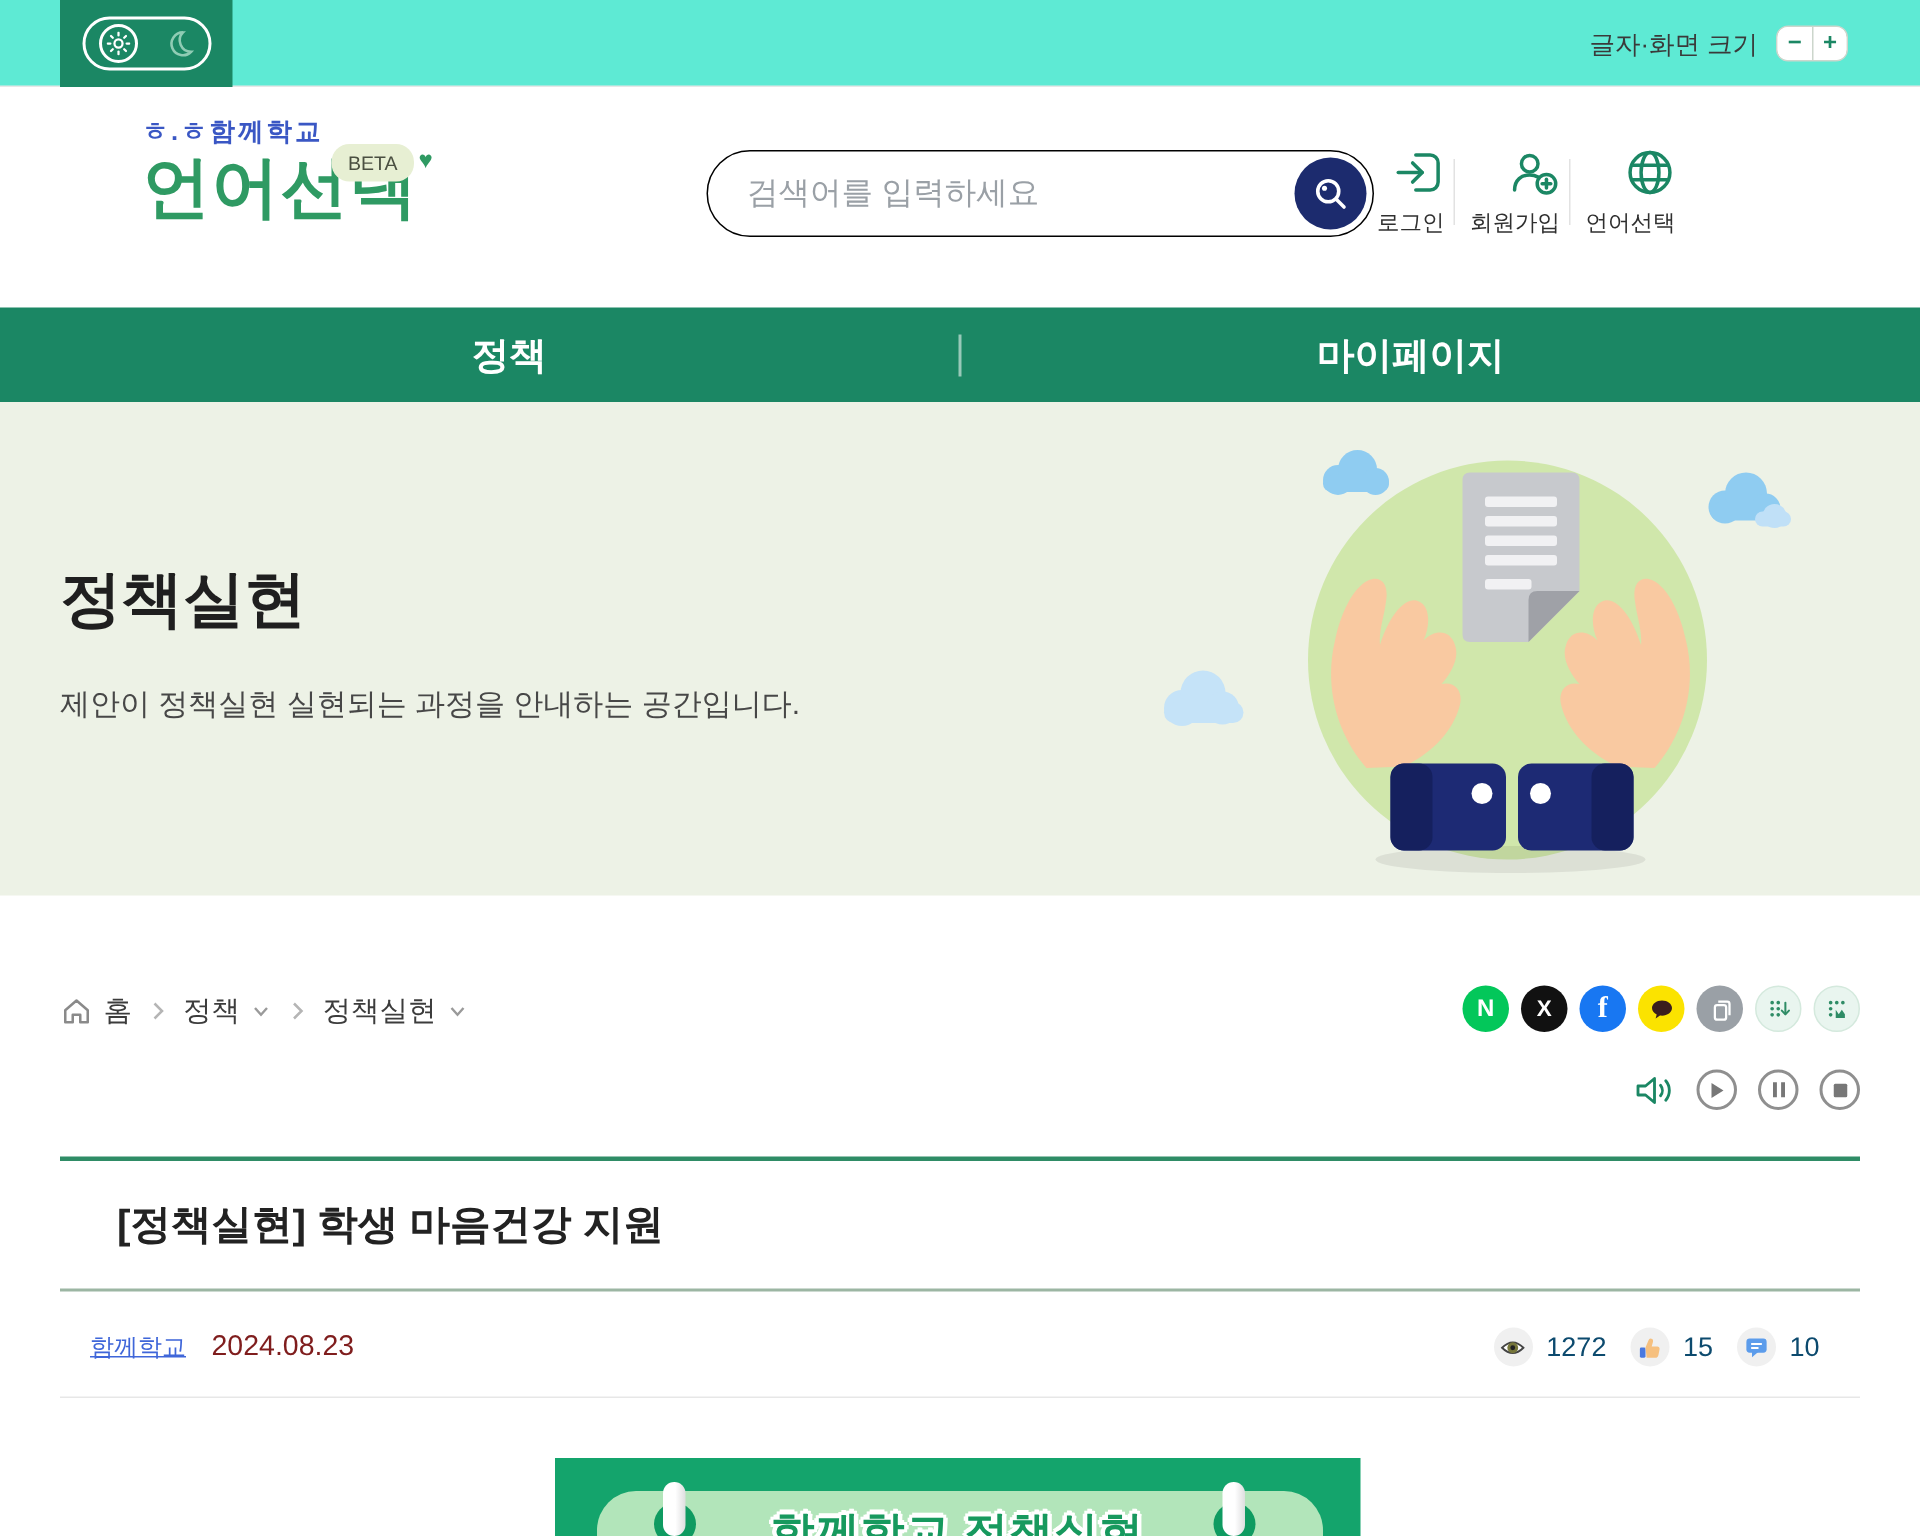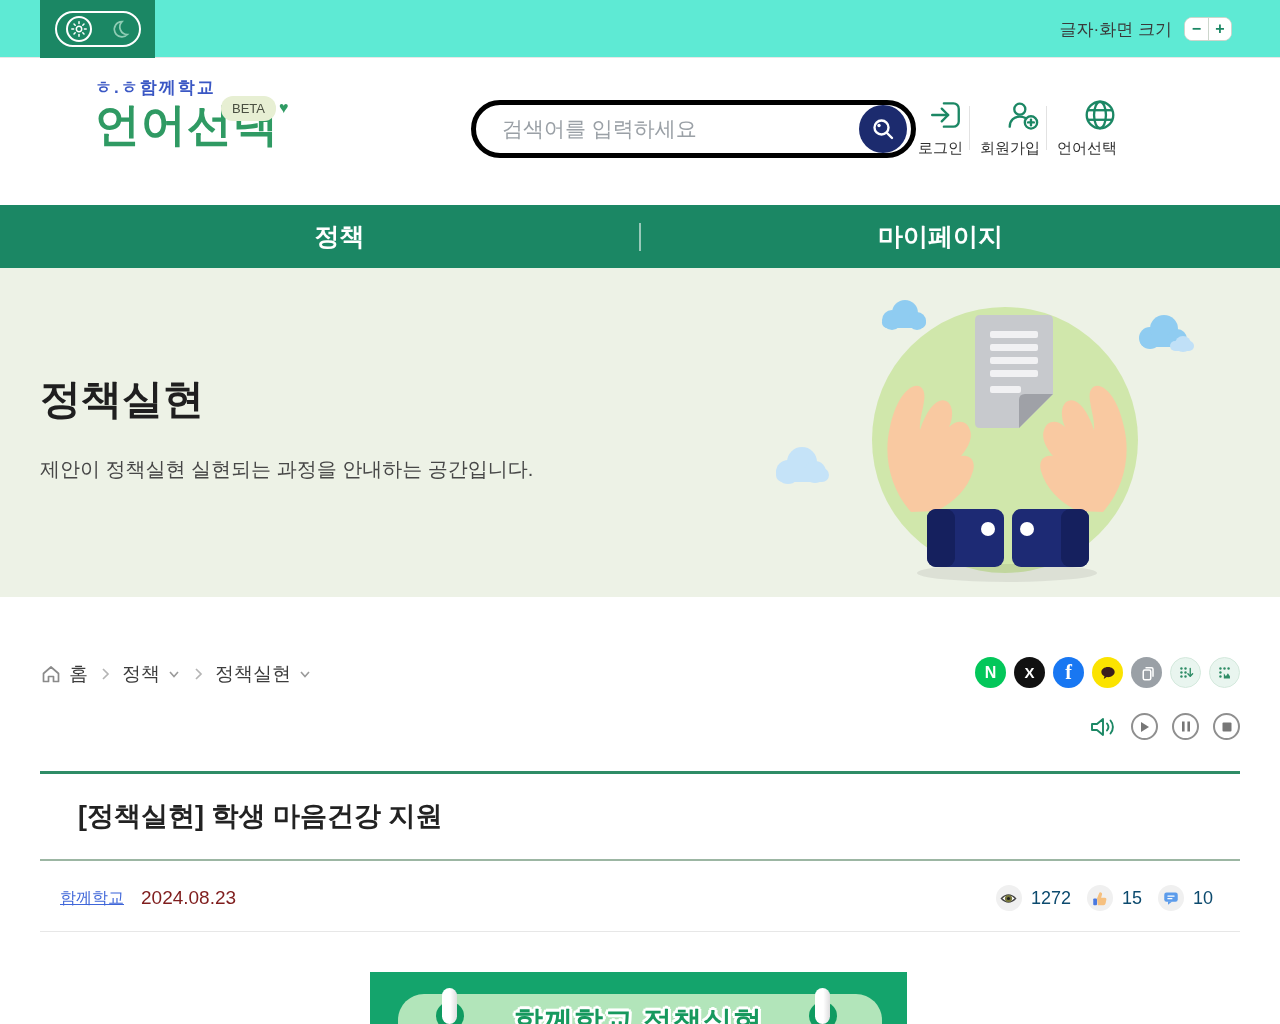--- a/index.html
+++ b/index.html
@@ -19,21 +19,21 @@
   .fs-btn { width:23px; height:22px; display:flex; align-items:center; justify-content:center; font-size:16px; font-weight:bold; color:#1b8764; background:#fff; border:none; cursor:pointer; }
   .fs-btn + .fs-btn { border-left:1px solid #ccd6cc; }
 
   
   .header { position:absolute; left:16px; top:58px; width:1104px; height:147px; background:#fff;margin-left:37px; }
   .logo { position:absolute; left:42px; top:18px; cursor:pointer; }
   .logo-top { font-size:17px; font-weight:bold; color:#3a57c4; letter-spacing:2px; }
   .logo-main { font-size:45px; font-weight:800; color:#2f9a63; letter-spacing:1px; line-height:1.15; }
   .logo-heart { font-size:16px; color:#2f9a63; vertical-align:top; }
   .beta-badge { position:absolute; left:168px; top:38px; background:#e7efd3; color:#4a4f41; font-size:13px; padding:5px 11px; border-radius:12px; }
-  .search-bar { position:absolute; left:418px; top:42px; width:445px; height:58px; background:#fff; border:5px solid #000000; border-radius:32px; display:flex; align-items:center; padding-left:26px; }
+  .search-bar { position:absolute; left:418px; top:42px; width:445px; height:58px; background:#fff; border:1px solid #000000; border-radius:32px; display:flex; align-items:center; padding-left:26px; }
   .search-input { flex:1; border:none; outline:none; font-size:21px; color:#333; background:transparent; font-family:inherit; }
   .search-input::placeholder { color:#9aa0a6; }
   .mic-btn { background:none; border:none; cursor:pointer; margin-right:10px; display:flex; }
   .search-btn { position:absolute; right:4px; top:50%; transform:translateY(-50%); width:48px; height:48px; border-radius:50%; background:#1c2b6e; border:none; cursor:pointer; display:flex; align-items:center; justify-content:center; }
   .utils { position:absolute; right:40px; top:40px; display:flex; align-items:center; }
   .util-item { display:flex; flex-direction:column; align-items:flex-end; gap:7px; cursor:pointer; min-width:64px; }
   .util-label { font-size:15px; color:#2f2f2f; }
   .util-sep { width:1px; height:44px; background:#e2e2e2; margin:0 6px; }
 
   

